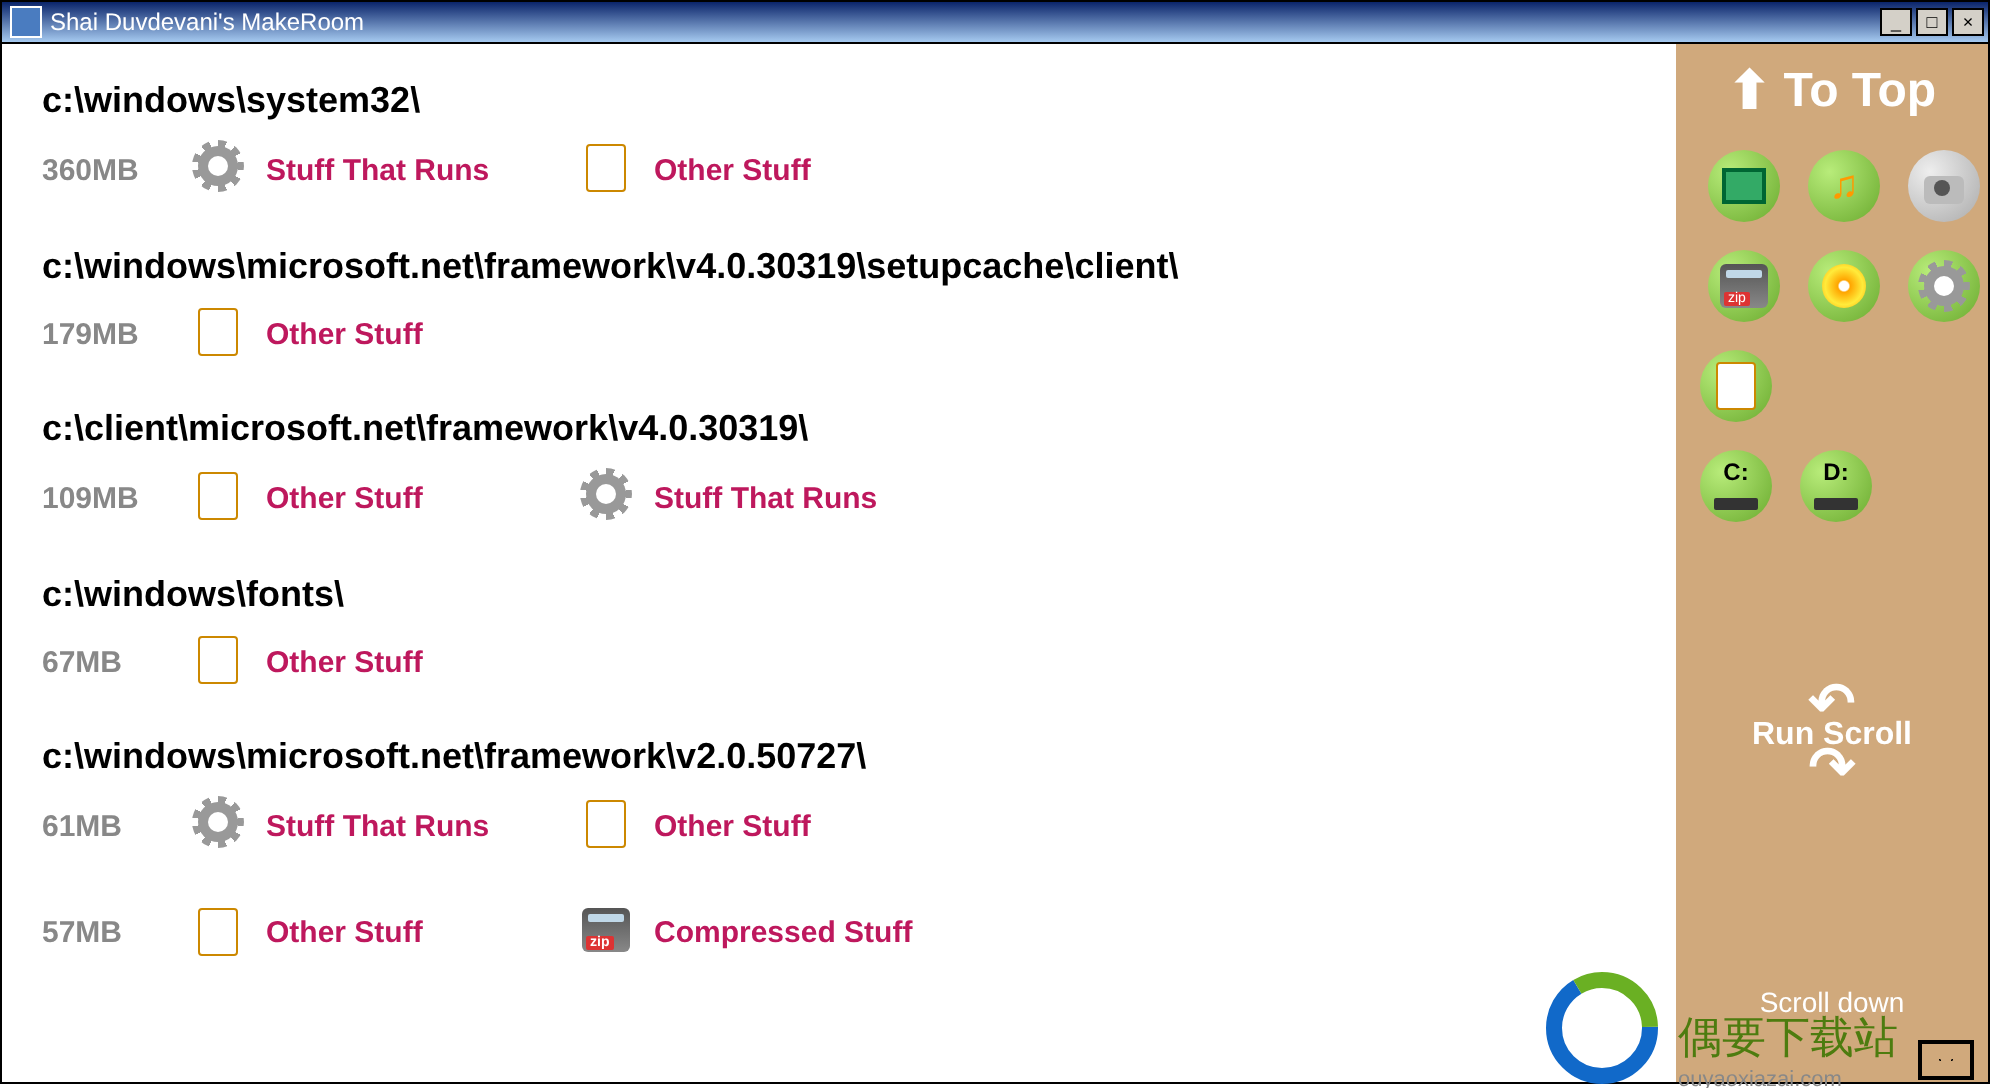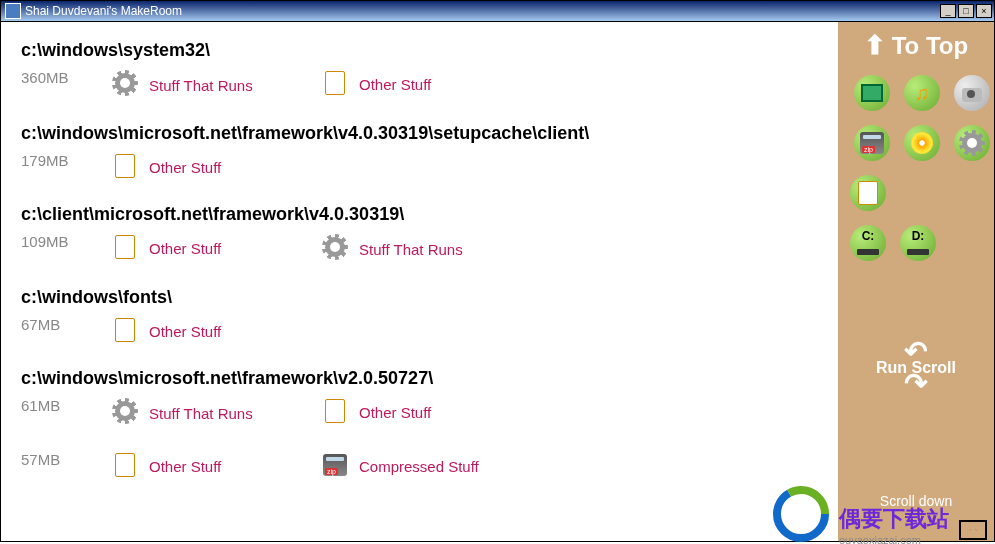--- a/index.html
+++ b/index.html
@@ -9,21 +9,21 @@
 .titlebar .icon-app { width: 16px; height: 16px; background: #4a7cc0; margin-right: 4px; border: 1px solid #fff; }
 .titlebar .title { flex: 1; font-family: "SimSun","MS Sans Serif",sans-serif; }
 .titlebar .winbtns { display: flex; gap: 2px; }
 .titlebar .winbtn { width: 16px; height: 14px; background: #d4d0c8; border: 1px solid #000; font-size: 9px; display: flex; align-items: center; justify-content: center; color: #000; cursor: pointer; }
 
 .workspace { display: flex; height: 520px; border: 1px solid #000; border-top: none; }
 
 .main { flex: 1; background: #fff; padding: 18px 20px; overflow: hidden; }
 .entry { margin-bottom: 22px; }
 .entry .path { font-size: 18px; font-weight: bold; color: #000; margin-bottom: 8px; }
-.entry .row { display: flex; align-items: flex-start; gap: 30px; }
+.entry .row { display: flex; align-items: center; gap: 14px; font-weight: bold; }
 .entry .size { font-size: 15px; color: #888; width: 60px; }
 .entry .cat { display: flex; align-items: center; gap: 10px; color: #be185d; font-size: 15px; width: 180px; }
 
 .sidebar { width: 156px; background: #d0a97c; color: #fff; display: flex; flex-direction: column; align-items: center; padding: 8px 0; position: relative; }
 .totop { font-size: 24px; font-weight: bold; display: flex; align-items: center; gap: 6px; cursor: pointer; margin-bottom: 14px; }
 .iconrow { display: flex; gap: 14px; margin-bottom: 14px; justify-content: center; width: 100%; padding-left: 12px; }
 .sicon { width: 36px; height: 36px; border-radius: 50%; display: flex; align-items: center; justify-content: center; cursor: pointer; position: relative; }
 .sicon.green { background: radial-gradient(circle at 30% 30%, #b8ec7a, #6aaa2e); }
 .sicon.grey { background: radial-gradient(circle at 30% 30%, #eee, #aaa); }
 .drive-label { font-size: 12px; color: #000; font-weight: bold; position: absolute; top: 4px; }
@@ -44,21 +44,21 @@
 .zip:before { content:""; position:absolute; top:3px; left:3px; right:3px; height:4px; background:#c0d8e8; border-radius:1px; }
 .film { width: 22px; height: 18px; background: #3a6; border: 2px solid #063; position: relative; }
 .note { font-size: 20px; color: #f90; }
 .cam { width: 20px; height: 14px; background: #bbb; border-radius: 3px; position: relative; margin-top: 4px; }
 .cam:after { content:""; position:absolute; top:2px; left:5px; width:8px; height:8px; background:#555; border-radius:50%; }
 .disc { width: 22px; height: 22px; border-radius:50%; background: radial-gradient(circle,#fff 15%, #ffa500 20%,#ffeb3b 60%,#ffa500); }
 
 .watermark { position:absolute; right:8px; bottom:-2px; display:flex; align-items:flex-end; gap:6px; z-index:5; }
 .wm-logo { width:64px; height:64px; }
 .wm-text { font-family:"Microsoft YaHei",sans-serif; }
-.wm-main { font-size:22px; color:#6d28d9; font-weight:bold;margin-top:28px; }
+.wm-main { font-size:22px; color:#4d7c0f; font-weight:normal;margin-top:28px; }
 .wm-sub { font-size:11px; color:#888; }
 .env { width:28px; height:20px; border:2px solid #000; margin-left:4px; margin-bottom:6px; position:relative; }
 .env:after { content:""; position:absolute; top:0; left:0; right:0; height:10px; border-bottom:2px solid #000; clip-path: polygon(0 0,50% 100%,100% 0,100% 10%,50% 110%,0 10%); border:none; background:linear-gradient(135deg,transparent 48%,#000 48%,#000 52%,transparent 52%),linear-gradient(-135deg,transparent 48%,#000 48%,#000 52%,transparent 52%); }
 .arrow-up { font-size:26px; }
 .curve-arrow { font-size:28px; line-height:0.5; }
 </style>
 </head>
 <body>
 
 <div class="titlebar">

